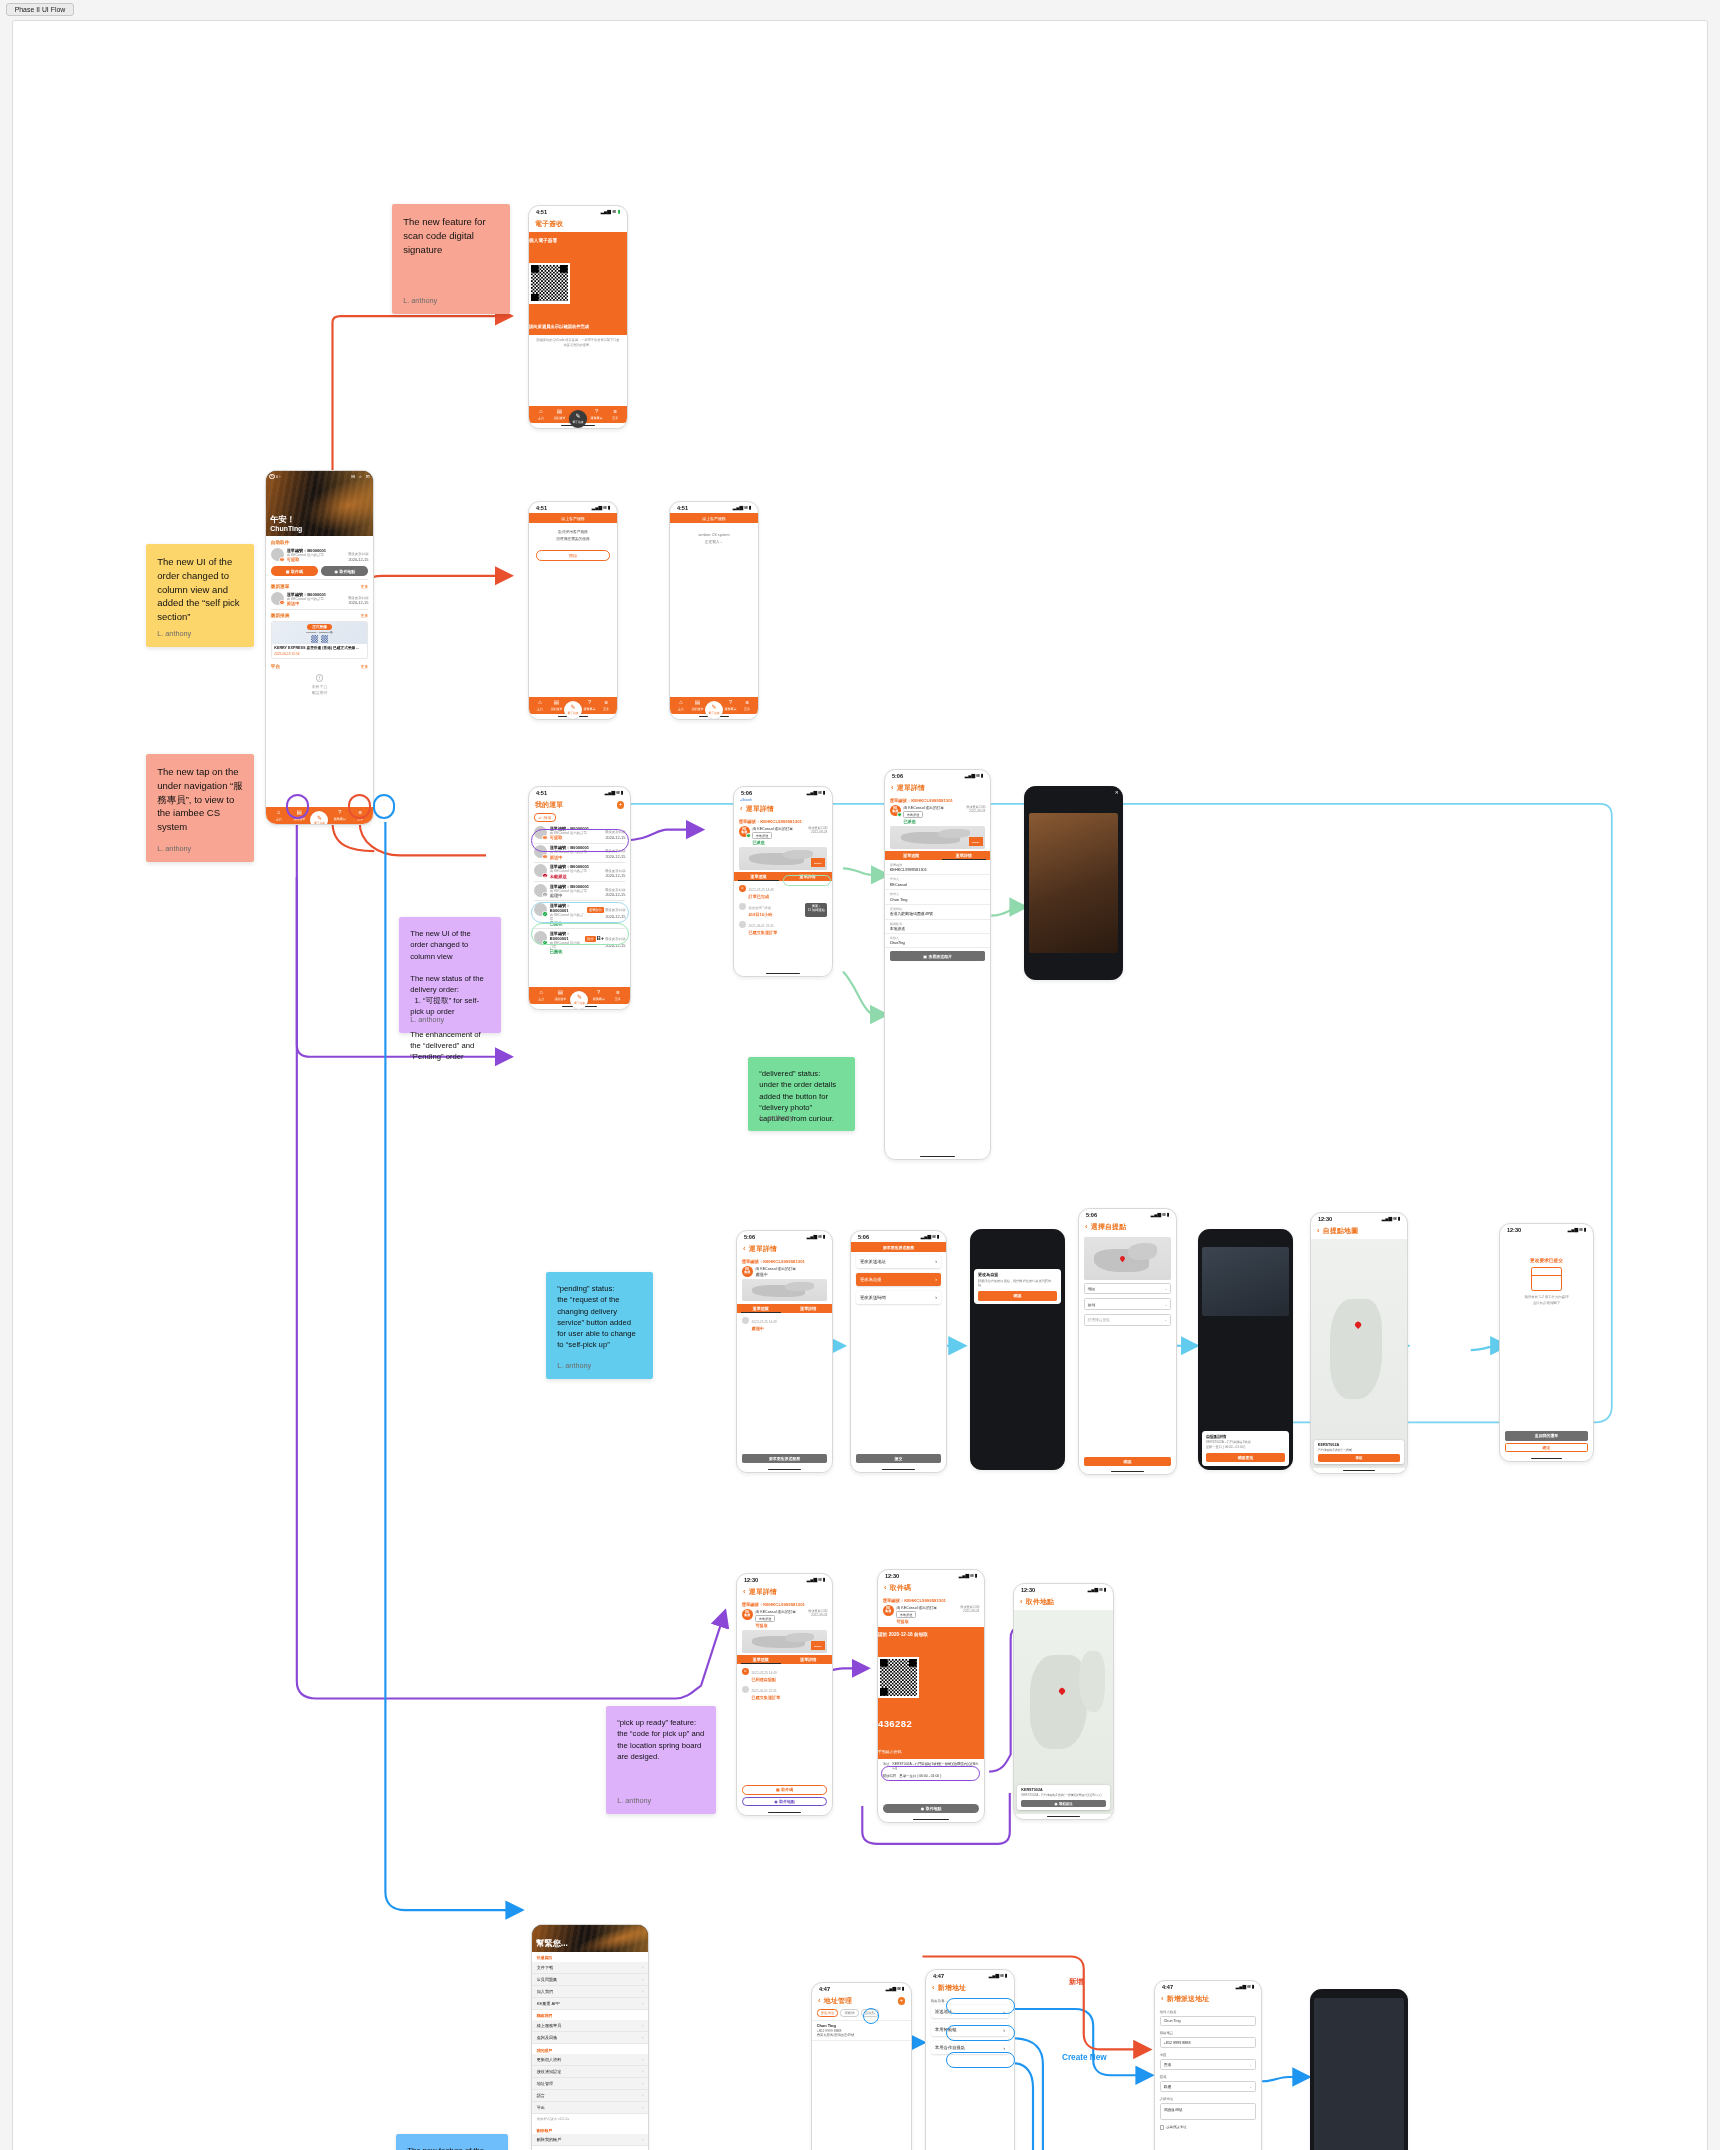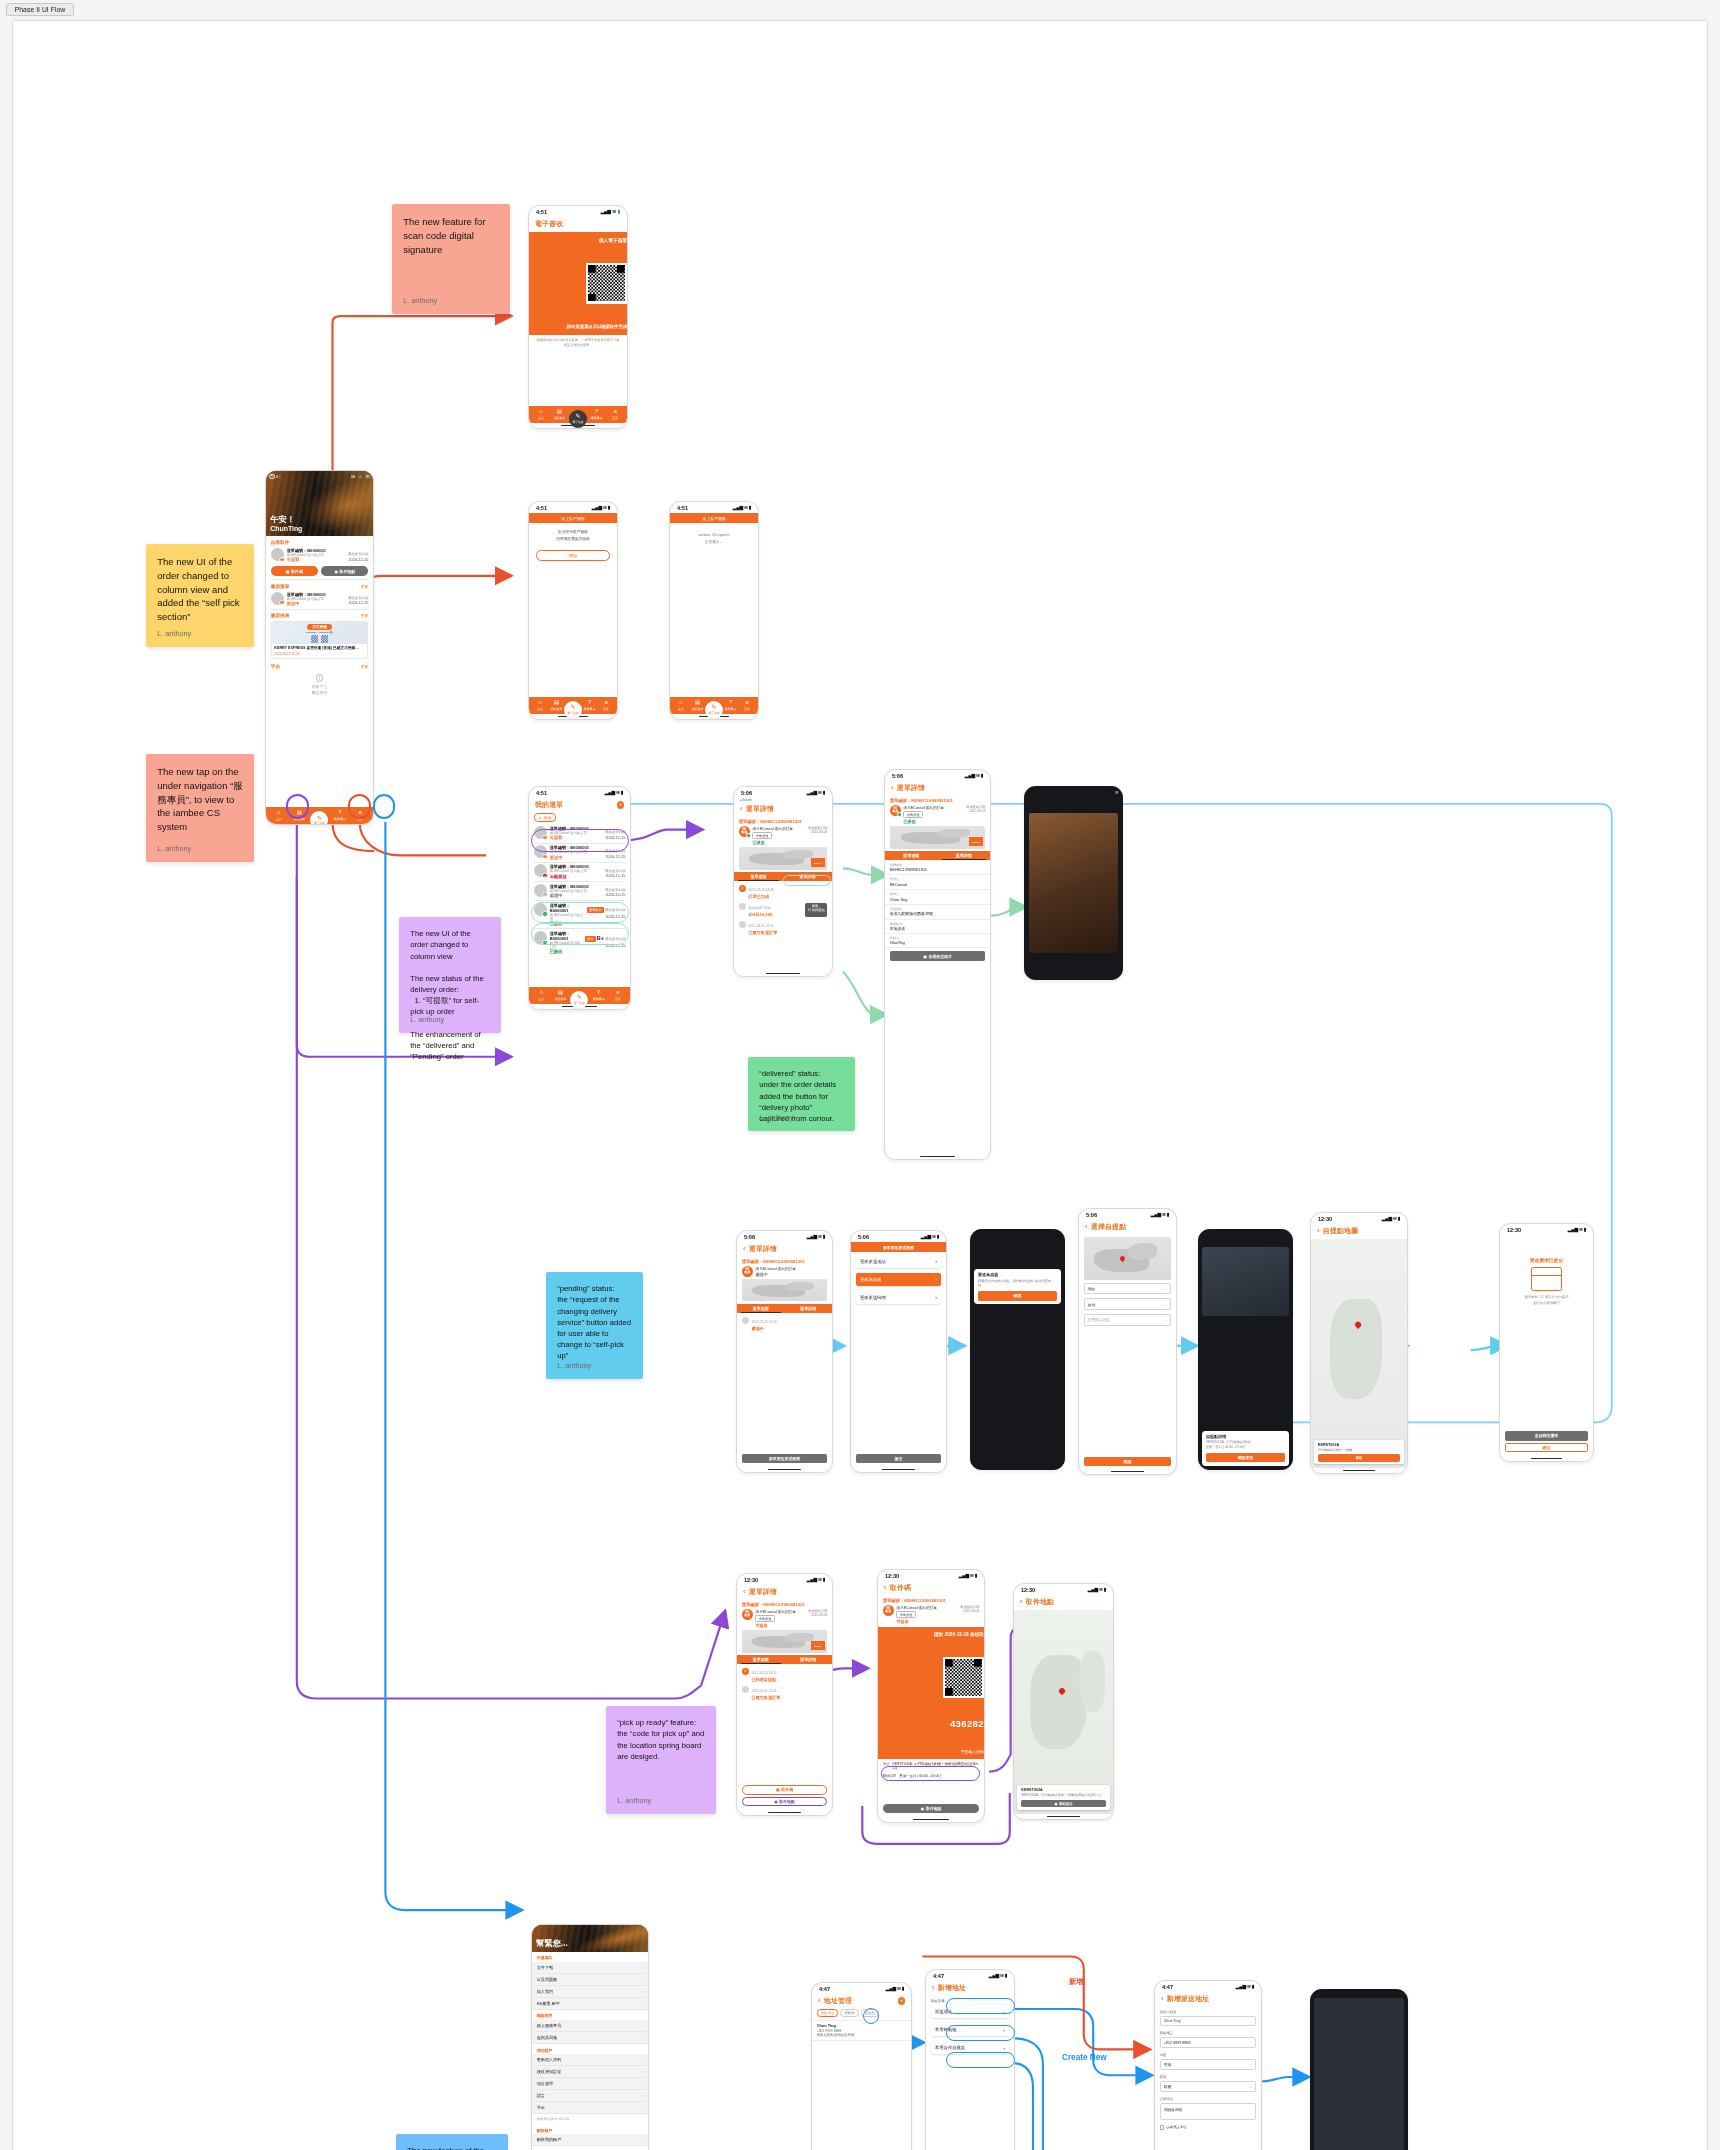--- a/index.html
+++ b/index.html
@@ -146,21 +146,21 @@
 
   
   .grp-h{font-size:3.9px;font-weight:bold;color:#f26a21;padding:3.4px 4.7px 1.7px;}
   .lrow{display:flex;align-items:center;justify-content:space-between;padding:3px 4.7px;
     background:#f3f3f3;border-bottom:0.4px solid #e7e7e7;font-size:4.1px;color:#222;}
   .lrow .ch{color:#b3b3b3;font-size:4.3px;}
   .vernote{font-size:3.4px;color:#9a9a9a;padding:3px 4.7px;}
 
   
   .qrcard{margin:0;background:#f26a21;padding:4.3px 0 5.2px;display:flex;flex-direction:column;
-    align-items:flex-end;gap:20px;}
+    align-items:flex-start;gap:20px;}
   .qrcard .ttl{font-size:4.7px;color:#fff;font-weight:bold;}
   .qrcard .qr{width:41px;height:41px;background:#fff;padding:2.2px;}
   .qrcard .qr i{display:block;width:100%;height:100%;
     background:
       linear-gradient(#000,#000) 0 0/7.7px 7.7px no-repeat,
       linear-gradient(#fff,#fff) 1.3px 1.3px/5.2px 5.2px no-repeat,
       linear-gradient(#000,#000) 2.2px 2.2px/3.4px 3.4px no-repeat,
       linear-gradient(#000,#000) calc(100% - 0px) 0/7.7px 7.7px no-repeat,
       linear-gradient(#fff,#fff) calc(100% - 1.3px) 1.3px/5.2px 5.2px no-repeat,
       linear-gradient(#000,#000) calc(100% - 2.2px) 2.2px/3.4px 3.4px no-repeat,
@@ -344,21 +344,21 @@
 The enhancement of the “delivered” and “Pending” order</div>
     <div class="nauthor">L. anthony</div>
   </div>
 
   <div class="note" style="left:735px;top:1036px;width:107px;height:74px;background:#77DD9B;">
     <div class="ntext" style="font-size:7.7px;">“delivered” status:
 under the order details added the button for “delivery photo” captured from curiour.</div>
     <div class="nauthor">L. anthony</div>
   </div>
 
-  <div class="note" style="left:533px;top:1251px;width:97px;height:107px;background:#62CCEF;">
+  <div class="note" style="left:533px;top:1251px;width:107px;height:107px;background:#62CCEF;">
     <div class="ntext" style="font-size:7.7px;">“pending” status:
 the “request of the changing delivery service” button added for user able to change to “self-pick up”</div>
     <div class="nauthor">L. anthony</div>
   </div>
 
   <div class="note" style="left:593px;top:1685px;width:110px;height:108px;background:#DDB2FA;">
     <div class="ntext" style="font-size:7.7px;">“pick up ready” feature:
 the “code for pick up” and the location spring board are desiged.</div>
     <div class="nauthor">L. anthony</div>
   </div>

